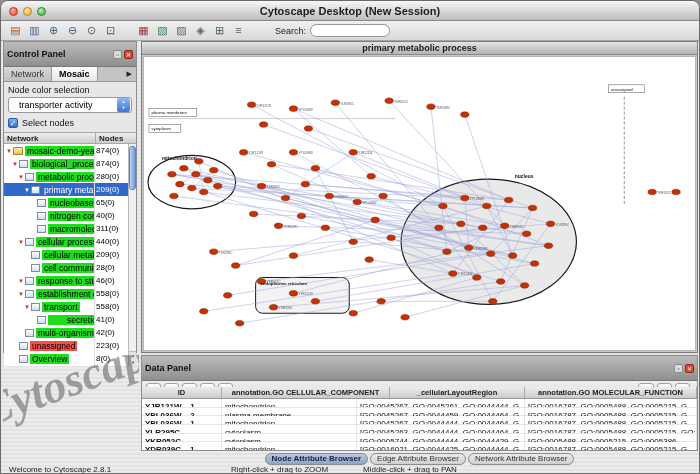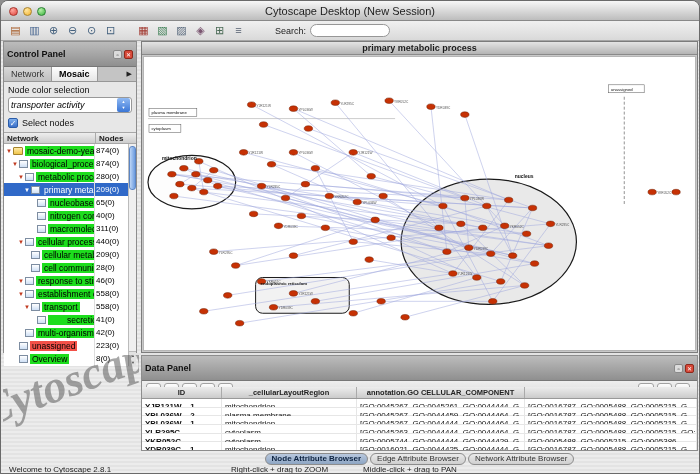--- a/index.html
+++ b/index.html
@@ -1,20 +1,20 @@
 <!DOCTYPE html>
 <html><head>
 <meta charset="utf-8">
 <style>
 *{margin:0;padding:0;box-sizing:border-box;}
 html,body{width:700px;height:474px;background:#8e8e8e;font-family:"Liberation Sans",sans-serif;overflow:hidden;}
 .window{position:absolute;left:0;top:0;width:700px;height:474px;border-radius:8px 8px 0 0;overflow:hidden;
   background:repeating-linear-gradient(0deg,#ececec 0 2px,#e3e3e3 2px 4px);border:1px solid #6a6a6a;}
 .titlebar{position:absolute;left:0;top:0;width:100%;height:20px;background:linear-gradient(#f7f7f7,#bdbdbd);border-bottom:1px solid #888;}
-.title{position:absolute;width:100%;text-align:center;top:4px;font-size:11px;font-weight:normal;color:#1d1d1d;}
+.title{position:absolute;width:100%;text-align:center;top:4px;font-size:11px;font-weight:bold;color:#1d1d1d;}
 .tl{position:absolute;top:6px;width:9px;height:9px;border-radius:50%;cursor:default;}
 .tl.red{left:8px;background:radial-gradient(circle at 35% 30%,#ffa79e,#e0443c);border:1px solid #a8342c;}
 .tl.yellow{left:22px;background:radial-gradient(circle at 35% 30%,#ffe6a0,#f3b32c);border:1px solid #a8822c;}
 .tl.green{left:36px;background:radial-gradient(circle at 35% 30%,#b8f0a8,#37b33c);border:1px solid #2c8034;}
 .toolbar{position:absolute;left:0;top:20px;width:100%;height:20px;background:linear-gradient(#f0f0f0,#d9d9d9);border-bottom:1px solid #a6a6a6;display:flex;align-items:center;padding:0 6px;}
 .ticons{display:flex;align-items:center;}
 .ticon{width:17px;height:16px;font-size:11px;line-height:15px;text-align:center;color:#4d5c6e;margin-right:2px;}
 .ticon.gap{margin-left:14px;}
 .search-label{font-size:9px;color:#222;margin:0 4px 0 26px;}
 .search-input{width:80px;height:13px;border:1px solid #979797;border-radius:7px;font-size:9px;padding:0 6px;background:#fff;outline:none;}
@@ -26,21 +26,21 @@
 .pbtn.float{background:#dcdcdc;border:1px solid #8a8a8a;color:#444;}
 
 .cpanel{position:absolute;left:2px;top:40px;width:134px;height:312px;border:1px solid #8d8d8d;background:#e7e7e7;}
 .ctabs{height:15px;display:flex;background:#c4c4c4;border-bottom:1px solid #979797;align-items:stretch;}
 .ctab{font-size:9px;padding:2px 7px 0;border-right:1px solid #999;color:#333;background:linear-gradient(#d8d8d8,#bfbfbf);white-space:nowrap;}
 .ctab.sel{background:linear-gradient(#fefefe,#e6e6e6);font-weight:bold;color:#000;}
 .ctab-arrow{margin-left:auto;font-size:7px;padding:3px 4px 0;color:#222;}
 .ccontrols{padding:3px 4px 0;}
 .clabel{font-size:9px;color:#111;margin-bottom:2px;white-space:nowrap;}
 .combo{height:16px;background:#fff;border:1px solid #989898;border-radius:3px;display:flex;align-items:center;margin-bottom:3px;}
-.combo-text{flex:1;font-size:9px;padding-left:2px;color:#000;white-space:nowrap;overflow:hidden;font-style:italic;}
+.combo-text{flex:1;font-size:9px;padding-left:10px;color:#000;white-space:nowrap;overflow:hidden;}
 .combo-btn{width:13px;height:14px;margin:0 1px;border-radius:2px;background:linear-gradient(#8fb9f3,#3a76d6);color:#fff;font-size:4px;line-height:6px;text-align:center;padding-top:1px;}
 .checkrow{display:flex;align-items:center;height:13px;margin-bottom:3px;}
 .checkbox{width:10px;height:10px;border-radius:2px;background:linear-gradient(#7fb0ee,#3a6fc8);border:1px solid #2a5ca8;color:#fff;font-size:8px;line-height:9px;text-align:center;margin-right:4px;}
 .treehead{height:12px;display:flex;background:linear-gradient(#eeeeee,#cdcdcd);border-top:1px solid #a8a8a8;border-bottom:1px solid #a8a8a8;}
 .th-net{flex:1;font-size:8px;font-weight:bold;color:#222;padding:1px 3px;border-right:1px solid #aaa;}
 .th-nodes{width:40px;font-size:8px;font-weight:bold;color:#222;padding:1px 3px;}
 .treebody{position:relative;background:#fff;height:222px;overflow:hidden;}
 .colsep{position:absolute;left:90px;top:0;height:100%;border-left:1px solid #ddd;}
 .trow{height:13px;display:flex;align-items:center;position:relative;font-size:8.5px;color:#000;}
 .trow.sel{background:#3069c8;color:#fff;}
@@ -495,22 +495,23 @@
       <span class="dspacer"></span>
       <span class="dicons">
           <span class="dicon fx">f(x)</span>
           <span class="dicon">▧</span>
           <span class="dicon">▼</span>
         </span>
     </div>
     <div class="dtable">
       <div class="dthead">
           <div class="dth c0">ID</div>
+          <div class="dth c2">annotation.GO CELLULAR_COMPONENT</div>
           <div class="dth c1">_cellularLayoutRegion</div>
-          <div class="dth c2">annotation.GO CELLULAR_COMPONENT</div>
+          <div class="dth c3">annotation.GO MOLECULAR_FUNCTION</div>
         </div>
       <div>
           <div class="drow">
             <div class="dtd c0 id">YJR121W__1</div>
             <div class="dtd c1">mitochondrion</div>
             <div class="dtd c2">[GO:0045267, GO:0045261, GO:0044444, G...</div>
             <div class="dtd c3">[GO:0016787, GO:0005488, GO:0005215, G...</div>
           </div>
           <div class="drow">
             <div class="dtd c0 id">YPL036W__2</div>

